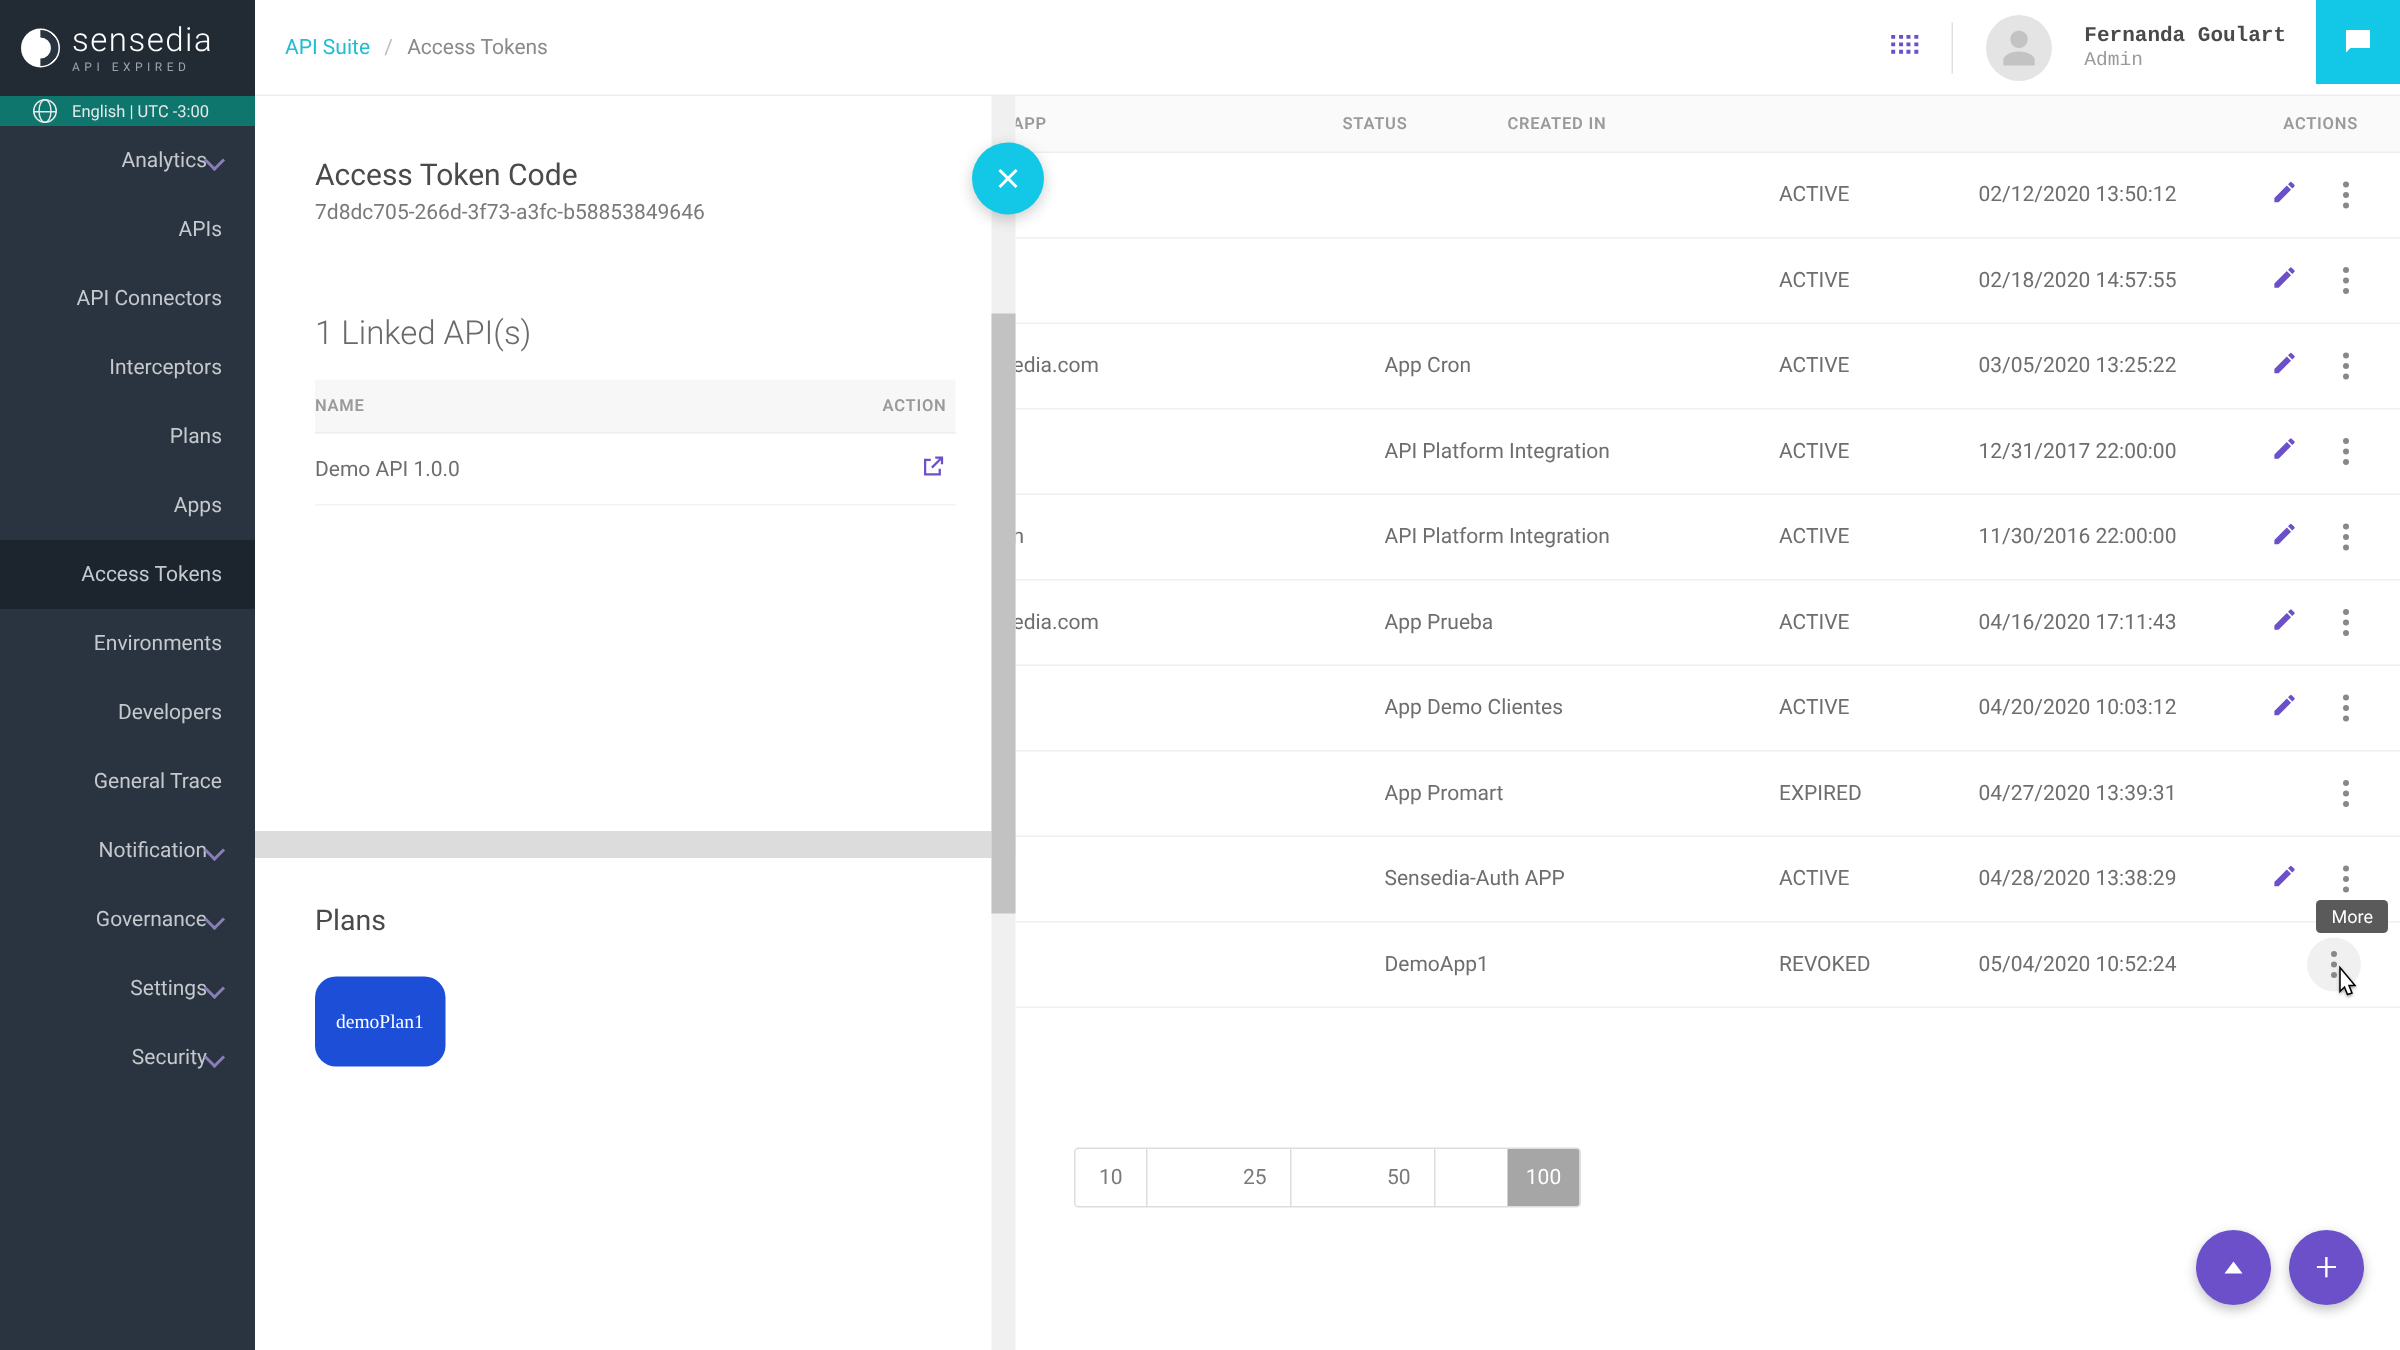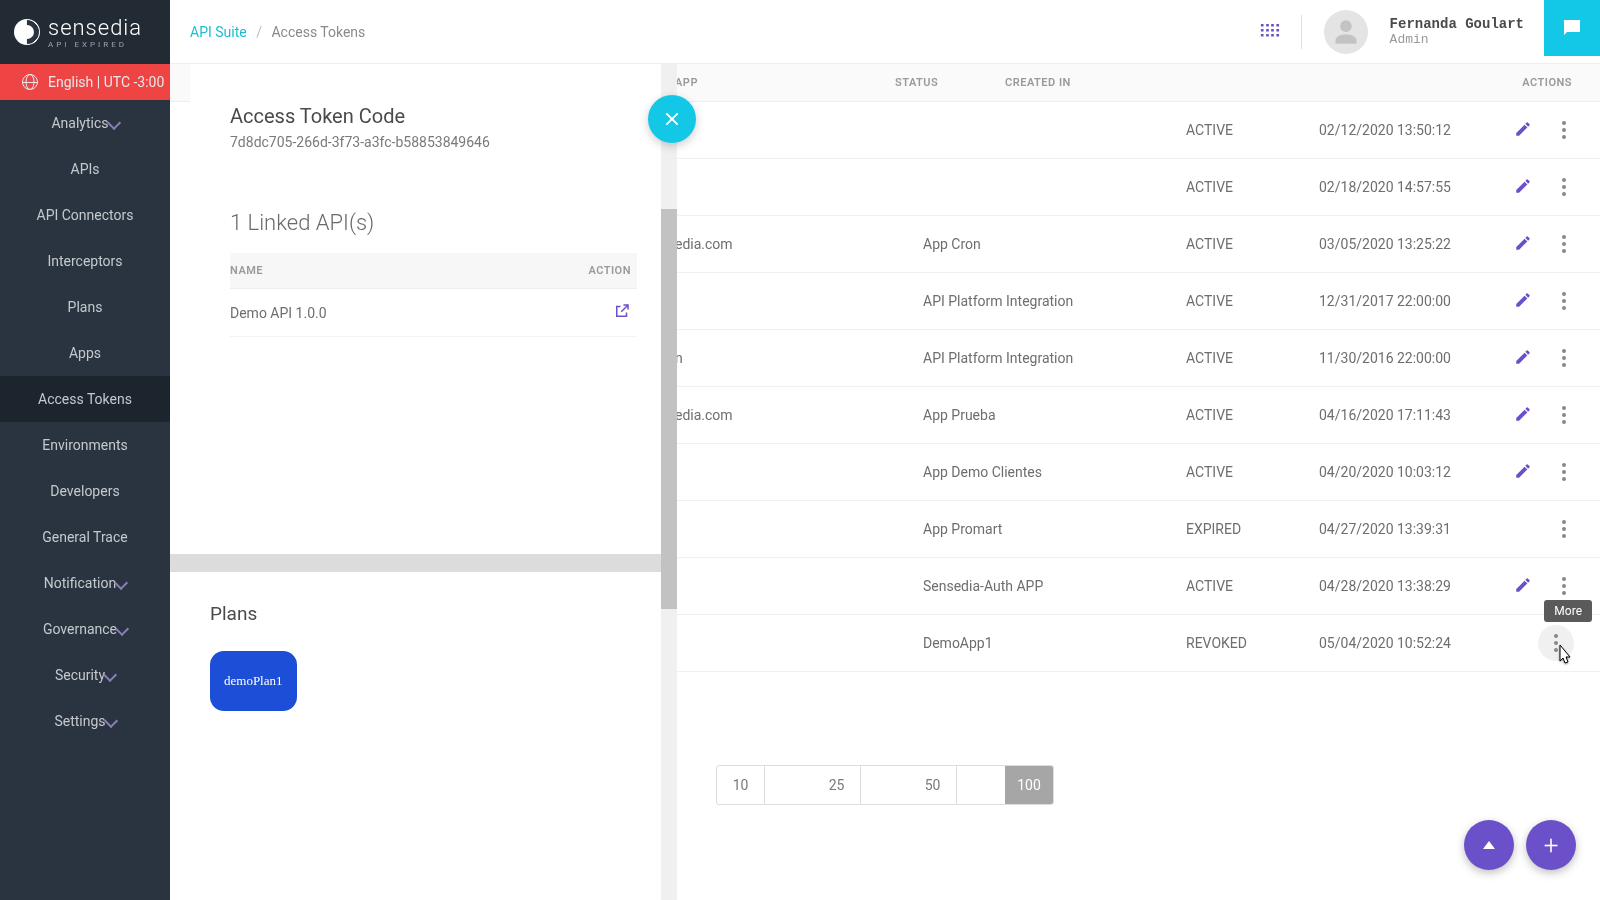--- a/index.html
+++ b/index.html
@@ -4,25 +4,25 @@
 <style>
 * { box-sizing: border-box; margin: 0; padding: 0; }
 body { font-family: -apple-system, BlinkMacSystemFont, "Segoe UI", Roboto, Arial, sans-serif; font-size: 14px; color: #5a5a5a; background: #fff; width: 1600px; height: 900px; overflow: hidden; position: relative; }
 .sidebar { position: absolute; left: 0; top: 0; width: 170px; height: 900px; background: #2a3440; color: #c5c9cd; }
 .logo-area { height: 64px; display: flex; align-items: center; padding-left: 14px; background: #222a34; }
 .logo-mark { width: 26px; height: 26px; border-radius: 50%; background: #fff; display: flex; align-items: center; justify-content: center; margin-right: 8px; }
 .logo-mark::before { content:''; width:14px; height:14px; border-radius:50%; border:5px solid #2a3440; border-left-color:transparent; border-top-color:transparent; transform:rotate(-45deg);}
 .logo-text { display:flex; flex-direction:column; }
 .logo-text .brand { color: #fff; font-size: 22px; letter-spacing: 1px; font-weight:300;}
 .logo-text .sub { color: #9da3aa; font-size: 8px; letter-spacing: 3px; }
-.lang-bar { height: 36px; background: #ef4444; display:flex; align-items:center; padding-left: 22px; color: #e6e8ea; font-size: 14px;}
+.lang-bar { height: 20px; background: #0f766e; display:flex; align-items:center; padding-left: 22px; color: #e6e8ea; font-size: 11px;}
 .lang-bar .globe { width:16px; height:16px; border:1.3px solid #e6e8ea; border-radius:50%; margin-right:10px; position:relative;}
 .lang-bar .globe::before{content:'';position:absolute;left:-1px;right:-1px;top:50%;height:1px;background:#e6e8ea;}
 .lang-bar .globe::after{content:'';position:absolute;top:-1px;bottom:-1px;left:50%;width:7px;border:1px solid #e6e8ea;border-radius:50%;transform:translateX(-50%);}
-.nav-item { height: 46px; display:flex; align-items:center; padding: 0 22px; color:#c5c9cd; font-size:14px; cursor:pointer; justify-content:center;}
+.nav-item { height: 46px; display:flex; align-items:center; padding: 0 22px; color:#c5c9cd; font-size:14px; cursor:pointer; justify-content:flex-end;}
 .nav-item.active { background: #1c242e; }
 .nav-item .chev { width:10px; height:10px; border-right:2px solid #8a7eb5; border-bottom:2px solid #8a7eb5; transform:rotate(45deg); }
 
 .topbar { position:absolute; left:170px; right:0; top:0; height:64px; display:flex; align-items:center; padding: 0 20px; border-bottom:1px solid #eee;}
 .breadcrumb { flex:1; }
 .breadcrumb a { color: #1fbcd3; text-decoration:none; }
 .breadcrumb .sep { color:#bdbdbd; margin:0 6px;}
 .breadcrumb .cur { color:#8a8a8a;}
 .tb-icons { display:flex; align-items:center; gap:22px;}
 .grid-icon { color:#6b50c9; font-size:18px; letter-spacing:-3px; line-height:0.5;}
@@ -147,25 +147,25 @@
       </div>
       <div class="nav-item">
         <span>Notification</span>
         <span class="chev"></span>
       </div>
       <div class="nav-item">
         <span>Governance</span>
         <span class="chev"></span>
       </div>
       <div class="nav-item">
+        <span>Settings</span>
+        <span class="chev"></span>
+      </div>
+      <div class="nav-item">
         <span>Security</span>
-        <span class="chev"></span>
-      </div>
-      <div class="nav-item">
-        <span>Settings</span>
         <span class="chev"></span>
       </div>
     </div>
 </div>
 
 <div class="topbar">
   <div class="breadcrumb">
     <a href="#">API Suite</a>
     <span class="sep">/</span>
     <span class="cur">Access Tokens</span>
@@ -370,21 +370,21 @@
       <div class="tri"></div>
     </div>
   <div class="fab add">
       <div class="plus">+</div>
     </div>
 </div>
 
 <div class="panel">
   <div class="panel-scroll-track"></div>
   <div class="panel-scroll-thumb"></div>
-  <div class="panel-top" style="height:490px;margin-left:20px;">
+  <div class="panel-top" style="height:490px;">
     <div class="panel-title">Access Token Code</div>
     <div class="panel-sub">7d8dc705-266d-3f73-a3fc-b58853849646</div>
     <div class="panel-section-title">1 Linked API(s)</div>
     <div class="mini-th">
       <div class="n">NAME</div>
       <div class="a">ACTION</div>
     </div>
     <div class="mini-row">
       <div class="n">Demo API 1.0.0</div>
       <div class="a"><span class="open-icon">

